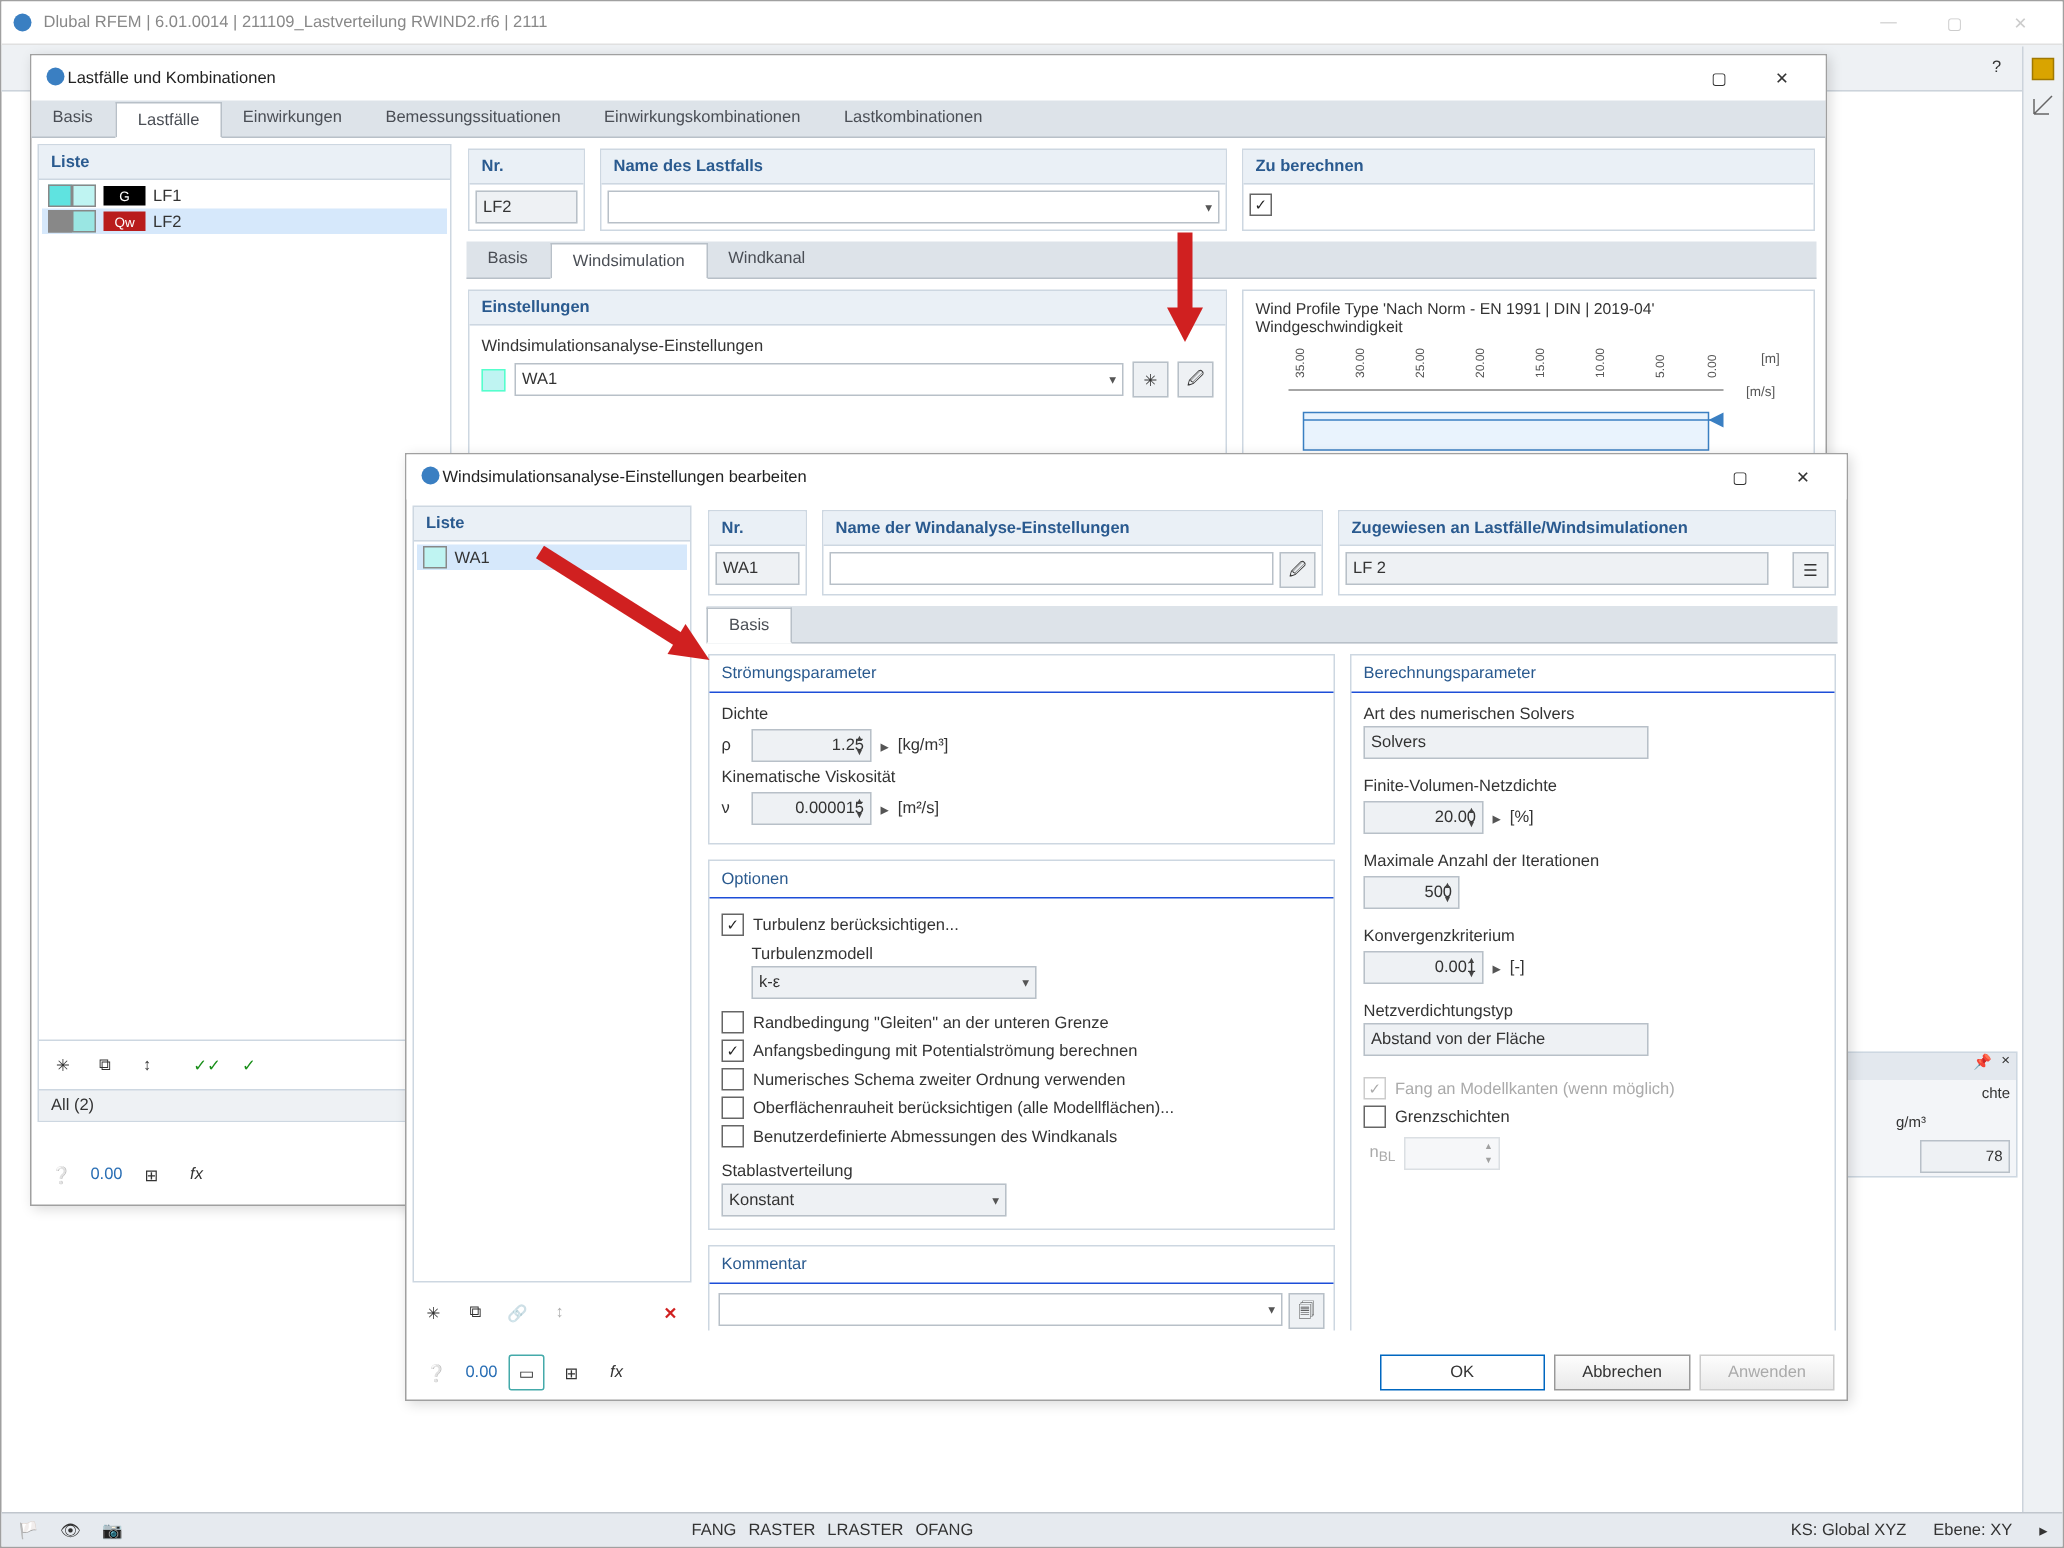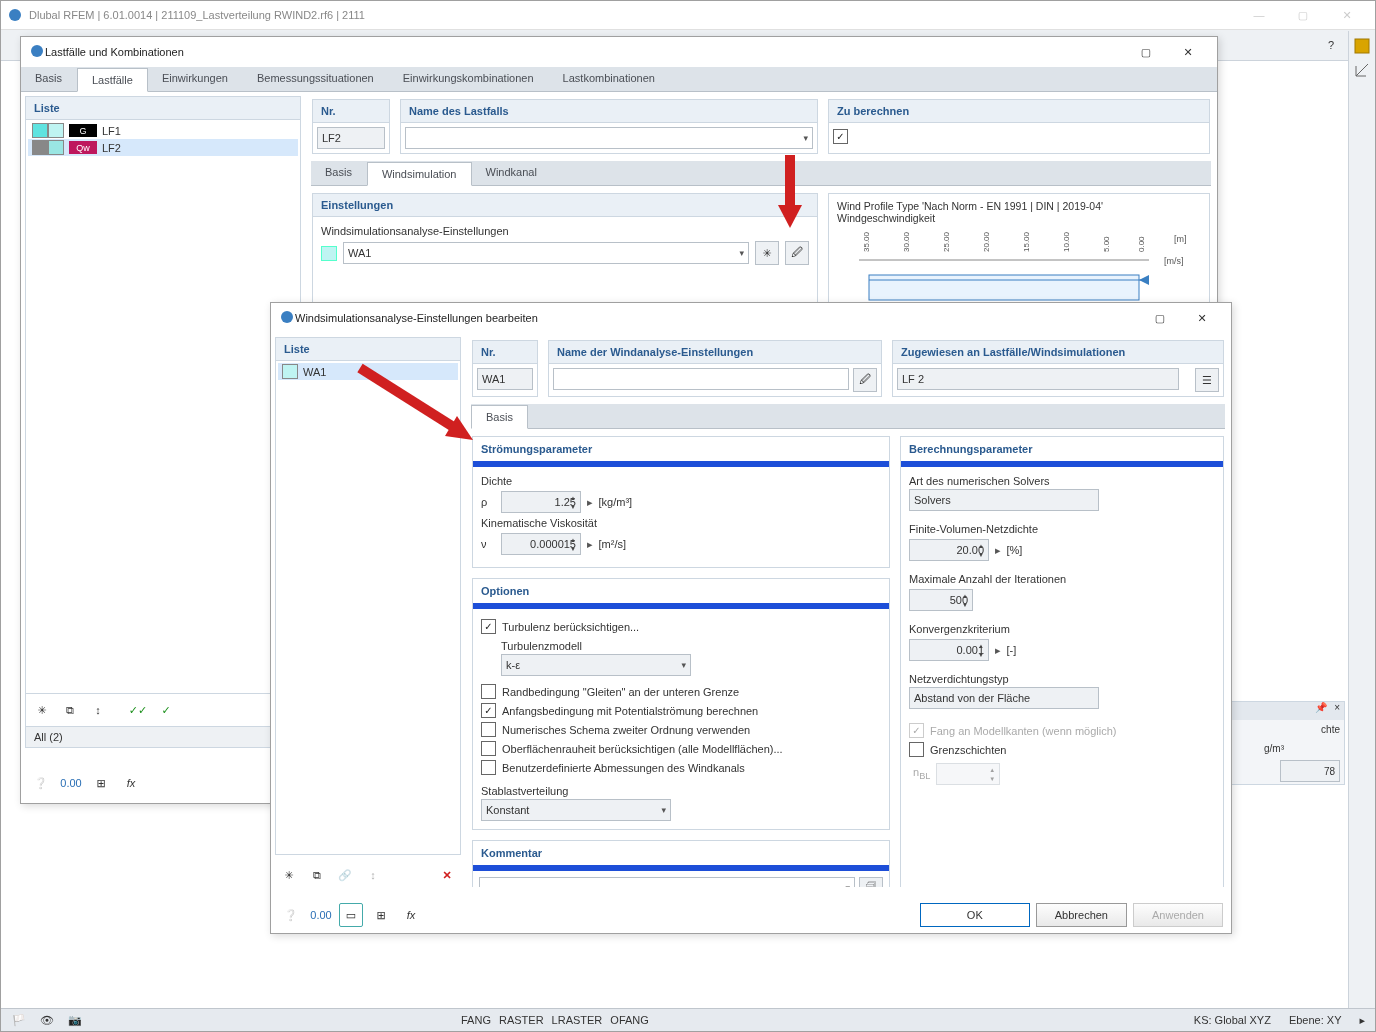--- a/index.html
+++ b/index.html
@@ -13,21 +13,21 @@
 .win-btn.disabled{color:#ccc}
 .dlg-titlebar{height:30px;display:flex;align-items:center;padding:0 8px;background:#fff}
 .dlg-btns{display:flex}
 .dlg-btn{width:42px;height:28px;display:flex;align-items:center;justify-content:center;color:#333}
 .toolbar{background:#eef1f4;border-bottom:1px solid #ccd3db;display:flex;align-items:center;padding:3px 4px;gap:4px}
 .tb-icon{width:22px;height:22px;display:flex;align-items:center;justify-content:center;border:1px solid transparent;border-radius:2px}
 .tabstrip{display:flex;background:#dde3e9;border-bottom:1px solid #b8c0c8}
 .tab{padding:5px 14px;color:#4a4e55;border-right:1px solid transparent}
 .tab.active{background:#fff;border:1px solid #b8c0c8;border-bottom:1px solid #fff;position:relative;top:1px}
 .section-head{color:#2a5a8f;font-weight:600;padding:5px 8px;background:#eaf0f6;border-bottom:1px solid #cdd7e1}
-.group-head{color:#2a5a8f;font-weight:700;padding:6px 8px;border-bottom:6px solid #1d4ed8}
+.group-head{color:#2a5a8f;font-weight:400;padding:6px 8px;border-bottom:1px solid #1d4ed8}
 .panel{border:1px solid #cdd7e1;background:#fff;margin:3px}
 .listrow{display:flex;align-items:center;height:17px;padding:0 4px;gap:5px}
 .listrow.sel{background:#d6e8fb}
 .swatch-cont{display:inline-flex}
 .swatch{width:14px;height:13px;border:1px solid #888}
 .tag{width:28px;height:13px;font-size:9px;display:inline-flex;align-items:center;justify-content:center;color:#fff}
 .input-box{border:1px solid #b8c0c8;background:#fff;height:20px;padding:0 4px;display:flex;align-items:center}
 .input-box.ro{background:#eef1f4}
 .dropdown{border:1px solid #b8c0c8;background:#eef1f4;height:20px;display:flex;align-items:center;padding:0 4px;position:relative}
 .dropdown .caret{position:absolute;right:4px;color:#555;font-size:9px}
@@ -146,21 +146,21 @@
                 <span class="swatch" style="background:#bff4f2"></span>
               </span>
       <span class="tag" style="background:#000">G</span>
       <span>LF1</span>
      </div>
      <div class="listrow sel">
       <span class="swatch-cont">
                 <span class="swatch" style="background:#888"></span>
                 <span class="swatch" style="background:#9ae6e3"></span>
               </span>
-      <span class="tag" style="background:#be185d">Qw</span>
+      <span class="tag" style="background:#b91c1c">Qw</span>
       <span>LF2</span>
      </div>
     </div>
     <div style="border-top:1px solid #cdd7e1;padding:4px;display:flex;gap:4px">
      <div class="tb-icon">✳</div>
      <div class="tb-icon">⧉</div>
      <div class="tb-icon">↕</div>
      <div style="width:8px"></div>
      <div class="tb-icon" style="color:#1a8f1a">✓✓</div>
      <div class="tb-icon" style="color:#1a8f1a">✓</div>

